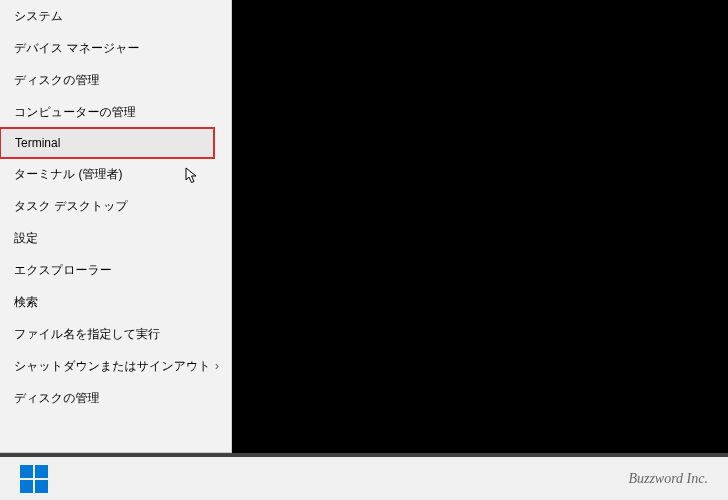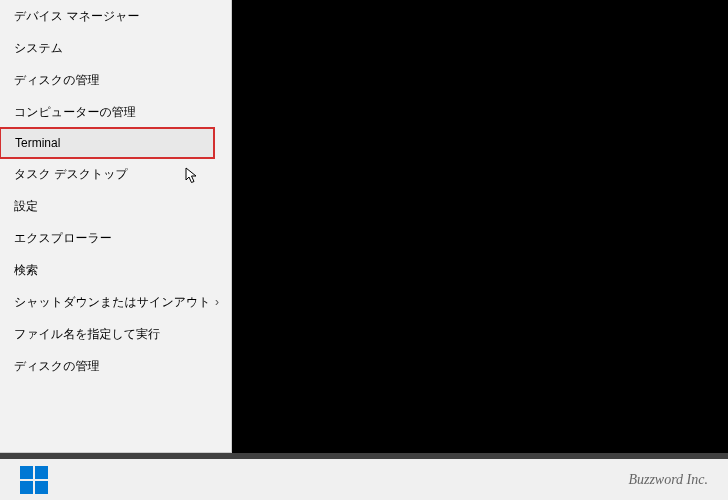--- a/index.html
+++ b/index.html
@@ -57,21 +57,21 @@
       pointer-events: none;
       z-index: 100;
     }
     .taskbar {
       position: absolute;
       bottom: 0;
       left: 0;
       width: 100%;
       height: 47px;
       background: #f0f0f0;
-      border-top: 6px solid #404040;
+      border-top: 4px solid #404040;
       display: flex;
       align-items: center;
       padding: 0 20px;
       justify-content: space-between;
     }
     .start-button {
       width: 28px;
       height: 28px;
       display: grid;
       grid-template-columns: 1fr 1fr;
@@ -87,52 +87,55 @@
       font-size: 14px;
       font-family: Georgia, serif;
       font-style: italic;
     }
   </style>
 </head>
 <body>
 
 <div class="context-menu">
   <div class="menu-item">
-    <span>デバイス マネージャー</span>
+    <span>システム</span>
   </div>
   <div class="menu-item">
-    <span>システム</span>
+    <span>デバイス マネージャー</span>
   </div>
   <div class="menu-item">
     <span>ディスクの管理</span>
   </div>
   <div class="menu-item">
     <span>コンピューターの管理</span>
   </div>
   <div class="menu-item highlighted">
     <span>Terminal</span>
+  </div>
+  <div class="menu-item">
+    <span>ターミナル (管理者)</span>
   </div>
   <div class="menu-item">
     <span>タスク デスクトップ</span>
   </div>
   <div class="menu-item">
     <span>設定</span>
   </div>
   <div class="menu-item">
     <span>エクスプローラー</span>
   </div>
   <div class="menu-item">
     <span>検索</span>
   </div>
   <div class="menu-item">
+    <span>ファイル名を指定して実行</span>
+  </div>
+  <div class="menu-item">
     <span>シャットダウンまたはサインアウト</span>
     <span class="expand-arrow">›</span>
-  </div>
-  <div class="menu-item">
-    <span>ファイル名を指定して実行</span>
   </div>
   <div class="menu-item">
     <span>ディスクの管理</span>
   </div>
 </div>
 
 <div class="cursor">
   <svg viewBox="0 0 14 18" width="14" height="18">
     <path d="M1,1 L1,13 L4,10 L6.5,15.5 L9,14.5 L6.5,9 L11,9 Z" fill="white" stroke="black" stroke-width="1"></path>
   </svg>

